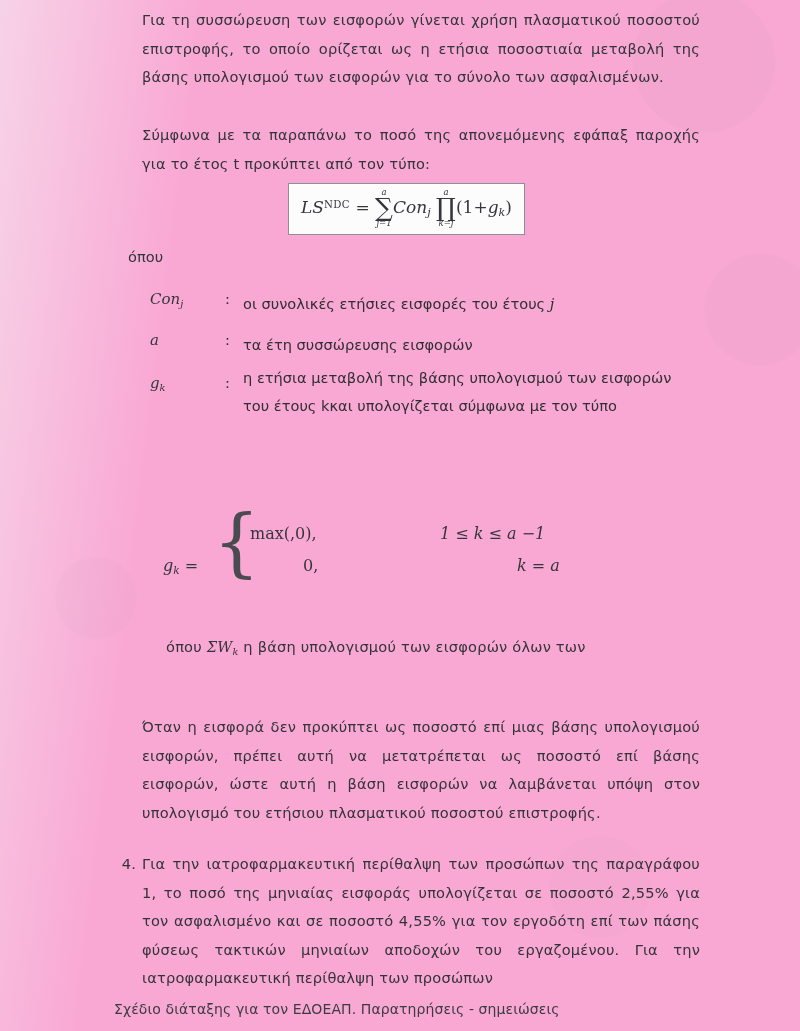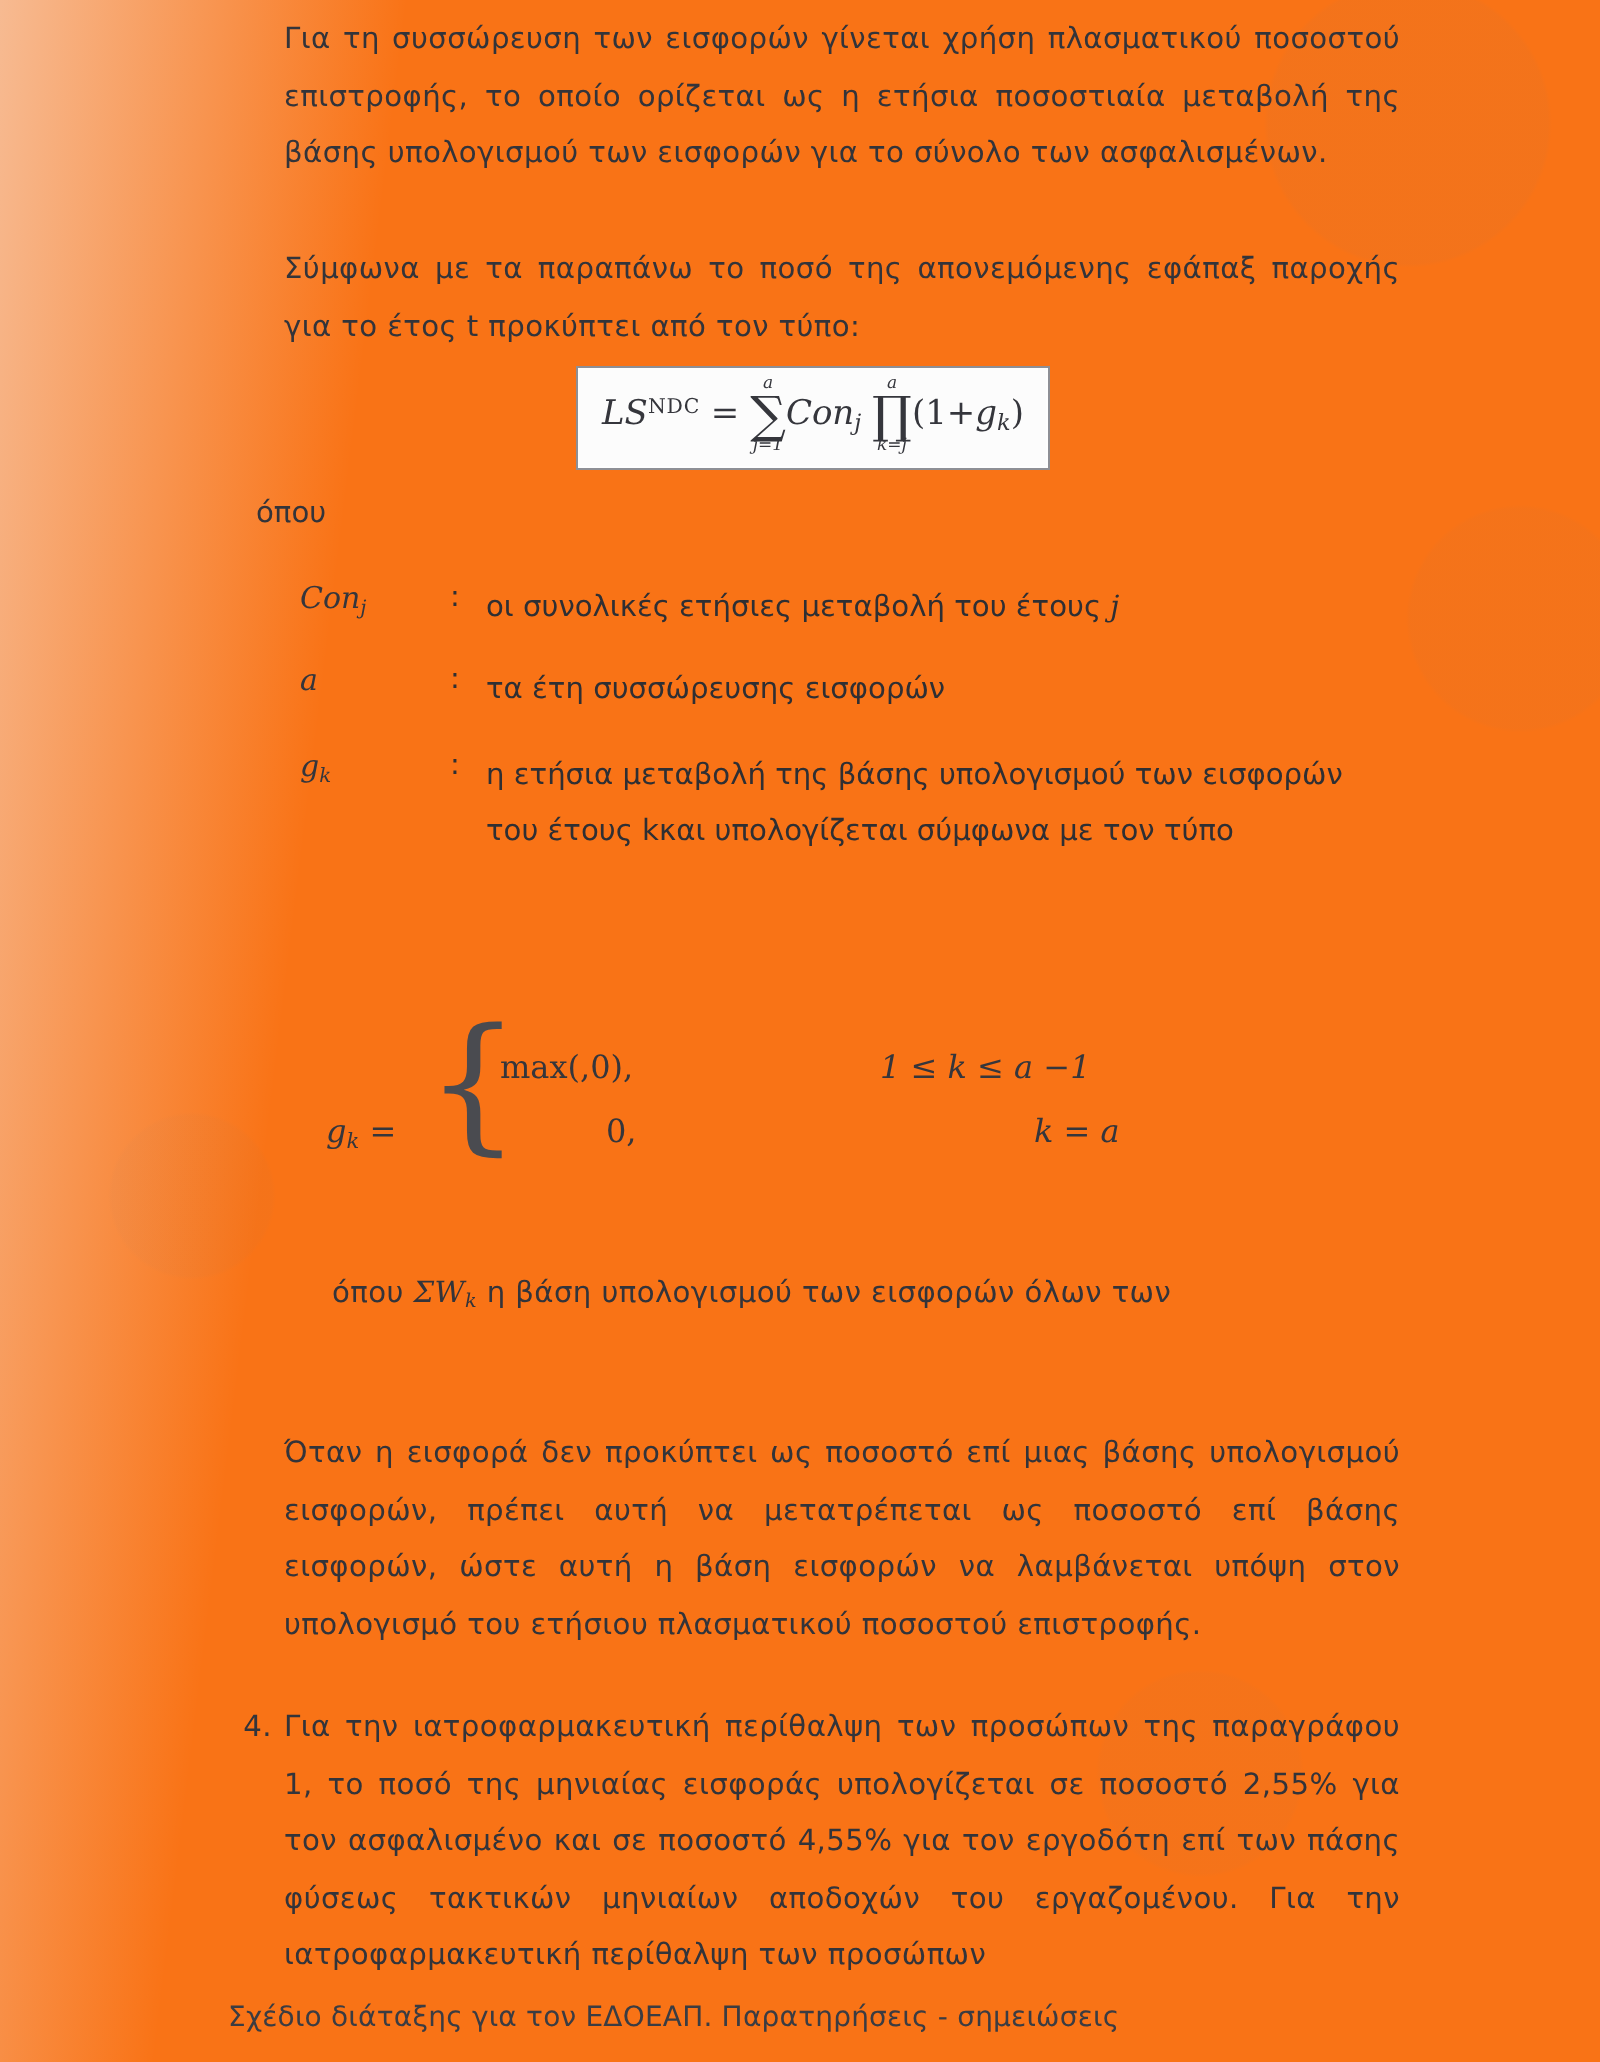--- a/index.html
+++ b/index.html
@@ -7,21 +7,21 @@
     padding: 0;
     background: #ffffff;
   }
   body {
     font-family: "DejaVu Sans", sans-serif;
   }
   .page {
     position: relative;
     width: 800px;
     height: 1031px;
-    background: #f97316;
+    background: #f9a8d4;
     overflow: hidden;
     color: #2f2f33;
   }
   
   .scan-noise {
     position: absolute;
     inset: 0;
     pointer-events: none;
     background:
       radial-gradient(circle at 88% 6%, rgba(120,120,130,0.045) 0 70px, rgba(0,0,0,0) 72px),
@@ -215,36 +215,36 @@
       </span>
     </div>
 
     <div class="opou" style="left:128px; top:248px;">όπου</div>
 
     <div class="defsym" style="left:150px; top:290px;">
       <span>Con</span><span class="sub">j</span>
     </div>
     <div class="defcolon" style="left:225px; top:290px;">:</div>
     <div class="deftext" style="left:243px; top:290px;">
-      <span>οι συνολικές ετήσιες μεταβολή του έτους </span><span class="it-serif">j</span>
+      <span>οι συνολικές ετήσιες εισφορές του έτους </span><span class="it-serif">j</span>
     </div>
 
     <div class="defsym" style="left:150px; top:331px;">
       <span>a</span><span class="sub"></span>
     </div>
     <div class="defcolon" style="left:225px; top:331px;">:</div>
     <div class="deftext" style="left:243px; top:331px;">
       <span>τα έτη συσσώρευσης εισφορών</span><span class="it-serif"></span>
     </div>
 
     <div class="defsym" style="left:150px; top:374px;">
       <span>g</span><span class="sub">k</span>
     </div>
     <div class="defcolon" style="left:225px; top:374px;">:</div>
-    <div class="deftext" style="left:243px; top:374px; width:455px; text-align:left;">
+    <div class="deftext" style="left:243px; top:364px; width:455px; text-align:left;">
       <span>η ετήσια μεταβολή της βάσης υπολογισμού των εισφορών του έτους kκαι υπολογίζεται  σύμφωνα με τον τύπο</span>
     </div>
 
     <div class="piecewise" style="left:0; top:0;">
 
       <div class="pw-lhs" style="left:163px; top:556px;">
         <span>g</span><span class="sub">k</span>
         <span style="font-style:normal;">=</span>
       </div>
 

